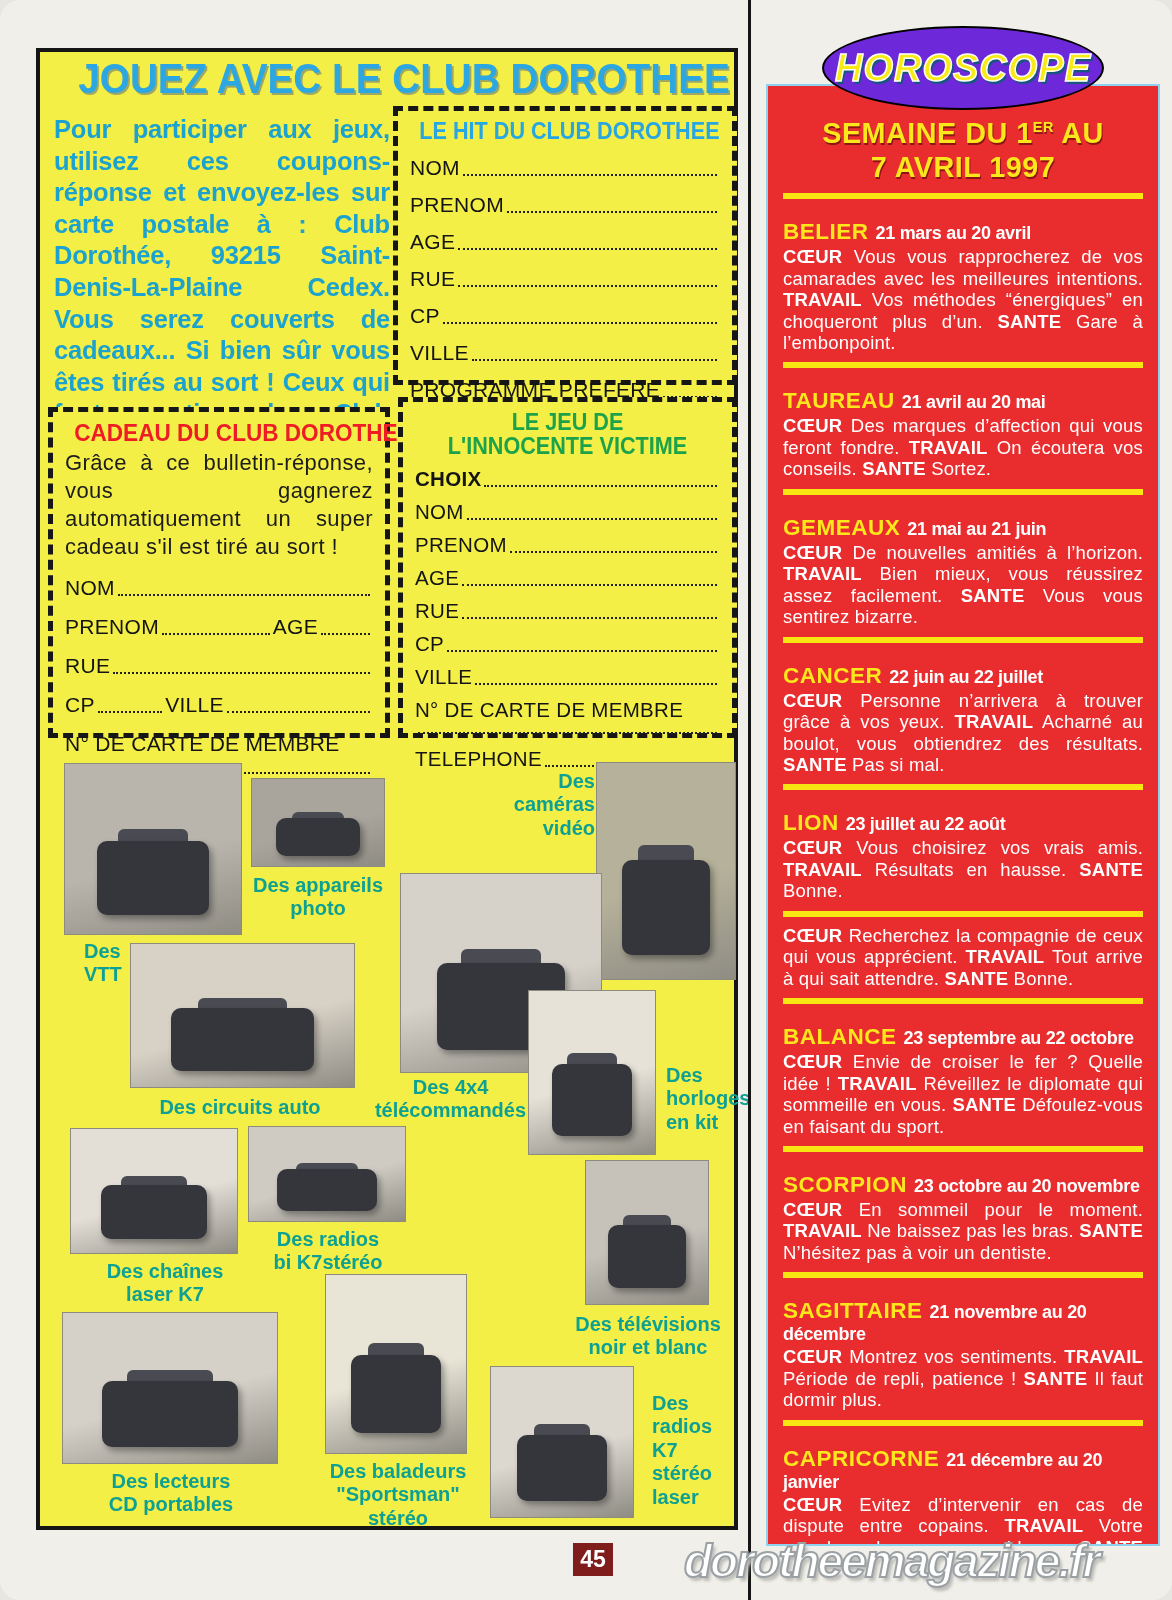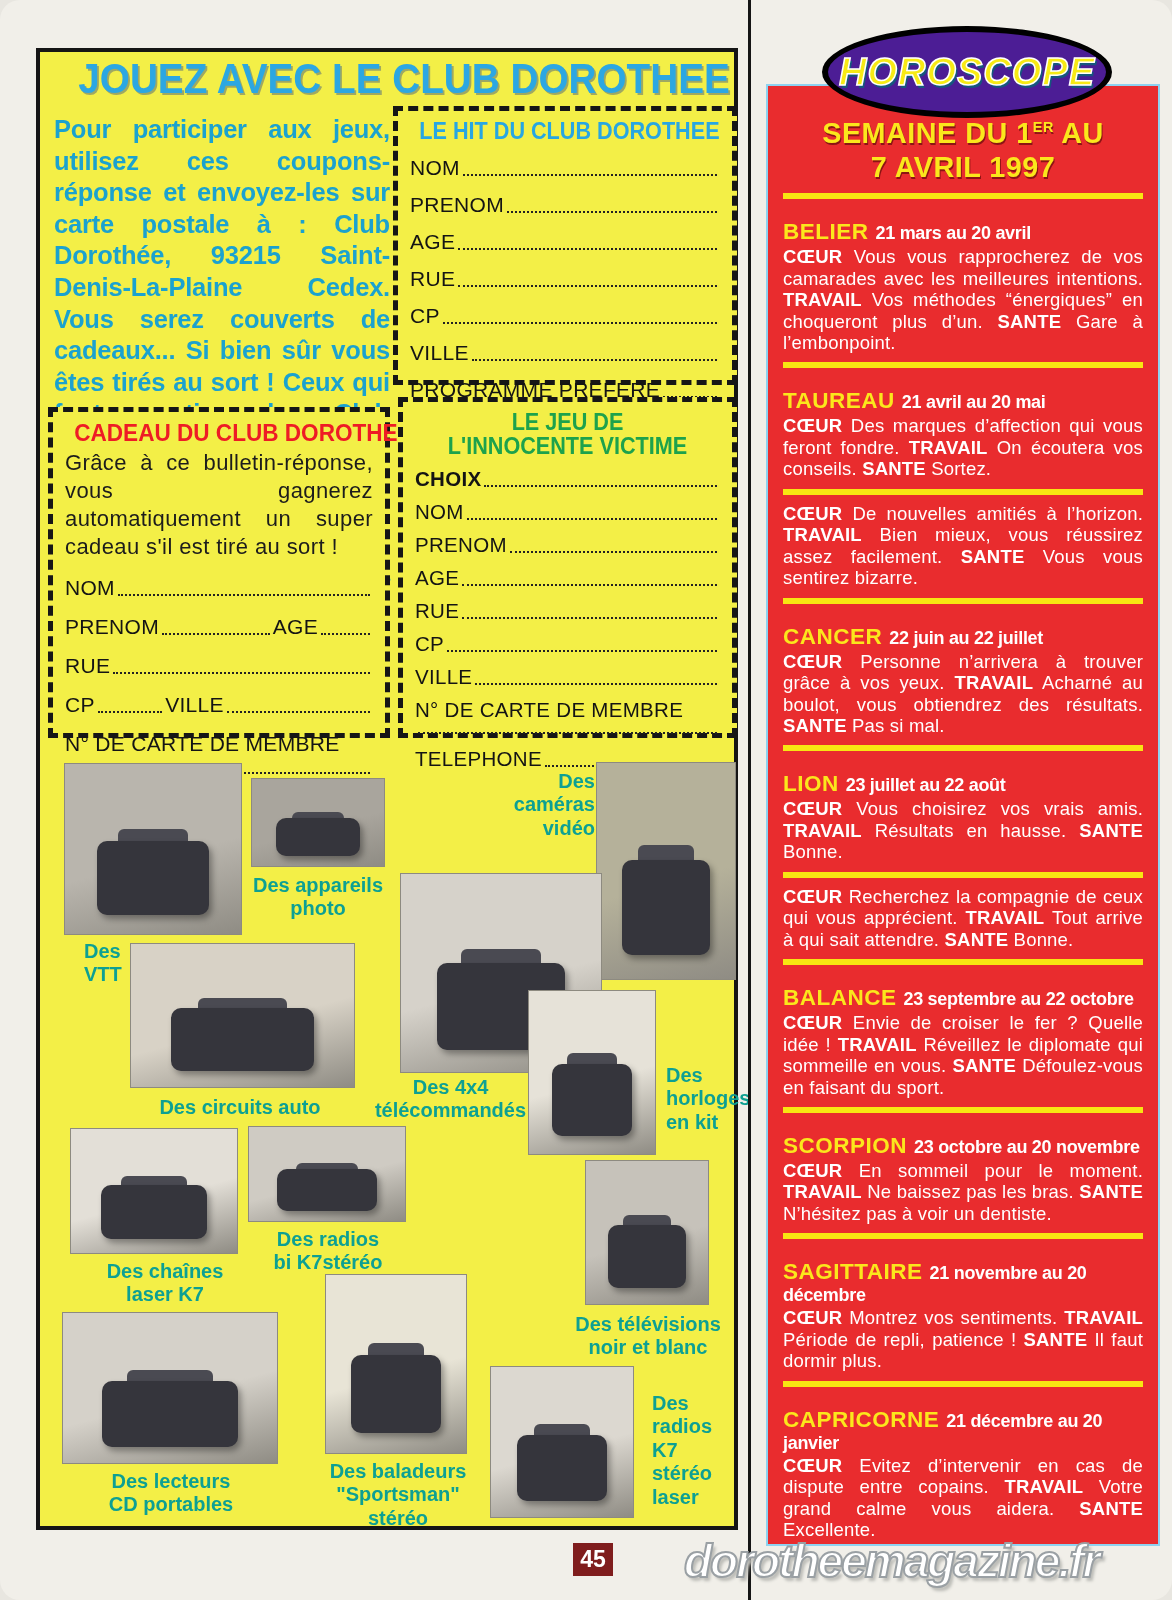--- a/index.html
+++ b/index.html
@@ -55,21 +55,21 @@
     color:#fff;font-size:23px;font-weight:700;text-align:center;line-height:33px;}
   .watermark{position:absolute;left:684px;top:1534px;z-index:6;
     font-size:46px;font-weight:900;font-style:italic;color:#fff;letter-spacing:-2px;
     -webkit-text-stroke:2px #9aa0a4;text-shadow:3px 4px 3px #bdbdb8;white-space:nowrap;}
 
   
   .horo{position:absolute;left:766px;top:84px;width:394px;height:1462px;
     background:#e92c2e;border:2px solid #8ed2f0;box-sizing:border-box;
     padding:30px 15px 12px 15px;overflow:hidden;}
   .horo-ellipse{position:absolute;left:822px;top:26px;width:278px;height:80px;z-index:3;
-    background:#4c1d95;border-radius:50%;border:6px solid #000000;
+    background:#6d28d9;border-radius:50%;border:2px solid #000000;
     display:flex;align-items:center;justify-content:center;}
   .horo-ellipse .logo{font-size:38px;font-weight:900;font-style:italic;color:#f7ea15;
     letter-spacing:1px;-webkit-text-stroke:1.5px #ffffff;text-shadow:2px 3px 0 #16567e;}
   .week-head{color:#fbe71c;font-size:30px;font-weight:900;text-align:center;line-height:1.12;
     letter-spacing:0.5px;text-shadow:1px 2px 0 #8c1414;transform:scaleX(0.96);}
   .week-head sup{font-size:15px;}
   .h-rule{height:6px;background:#f8e612;margin:10px 0 2px 0;}
   .h-bar{height:6px;background:#f8e612;margin:9px 0 8px 0;}
   .sec{margin:6px 0 0 0;}
   .sec-head{margin-bottom:1px;margin-top:20px;}
@@ -309,20 +309,21 @@
           <div class="sec-head"><span class="sign">BELIER</span><span class="dates">21 mars au 20 avril</span></div>
           <div class="sbody"><span class="kw">CŒUR</span><span> Vous vous rapprocherez de vos camarades avec les meilleures intentions. </span><span class="kw">TRAVAIL</span><span> Vos méthodes “énergiques” en choqueront plus d’un. </span><span class="kw">SANTE</span><span> Gare à l’embonpoint.</span></div>
         </div>
         <div class="h-bar"></div>
         <div class="sec">
           <div class="sec-head"><span class="sign">TAUREAU</span><span class="dates">21 avril au 20 mai</span></div>
           <div class="sbody"><span class="kw">CŒUR</span><span> Des marques d’affection qui vous feront fondre. </span><span class="kw">TRAVAIL</span><span> On écoutera vos conseils. </span><span class="kw">SANTE</span><span> Sortez.</span></div>
         </div>
         <div class="h-bar"></div>
         <div class="sec">
+          <div class="sec-head"><span class="sign">GEMEAUX</span><span class="dates">21 mai au 21 juin</span></div>
           <div class="sbody"><span class="kw">CŒUR</span><span> De nouvelles amitiés à l’horizon. </span><span class="kw">TRAVAIL</span><span> Bien mieux, vous réussirez assez facilement. </span><span class="kw">SANTE</span><span> Vous vous sentirez bizarre.</span></div>
         </div>
         <div class="h-bar"></div>
         <div class="sec">
           <div class="sec-head"><span class="sign">CANCER</span><span class="dates">22 juin au 22 juillet</span></div>
           <div class="sbody"><span class="kw">CŒUR</span><span> Personne n’arrivera à trouver grâce à vos yeux. </span><span class="kw">TRAVAIL</span><span> Acharné au boulot, vous obtiendrez des résultats. </span><span class="kw">SANTE</span><span> Pas si mal.</span></div>
         </div>
         <div class="h-bar"></div>
         <div class="sec">
           <div class="sec-head"><span class="sign">LION</span><span class="dates">23 juillet au 22 août</span></div>

